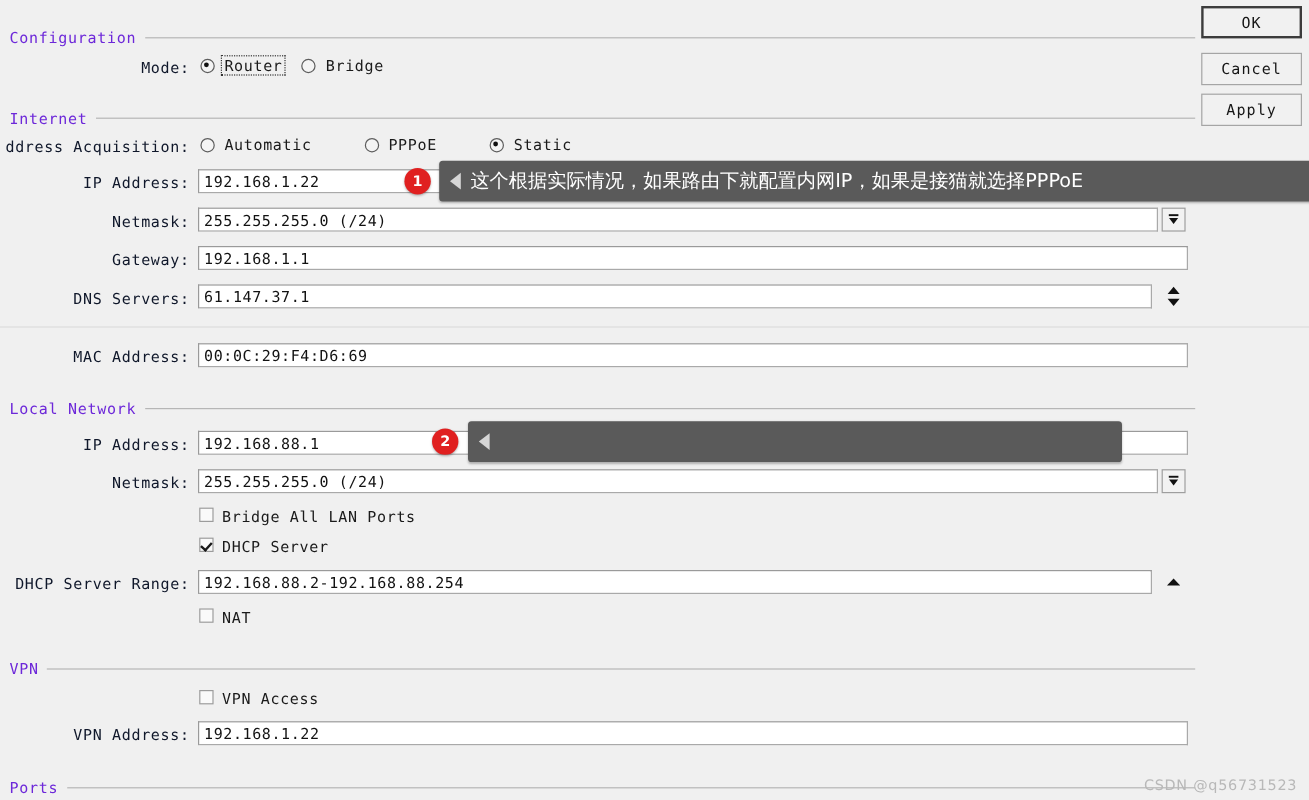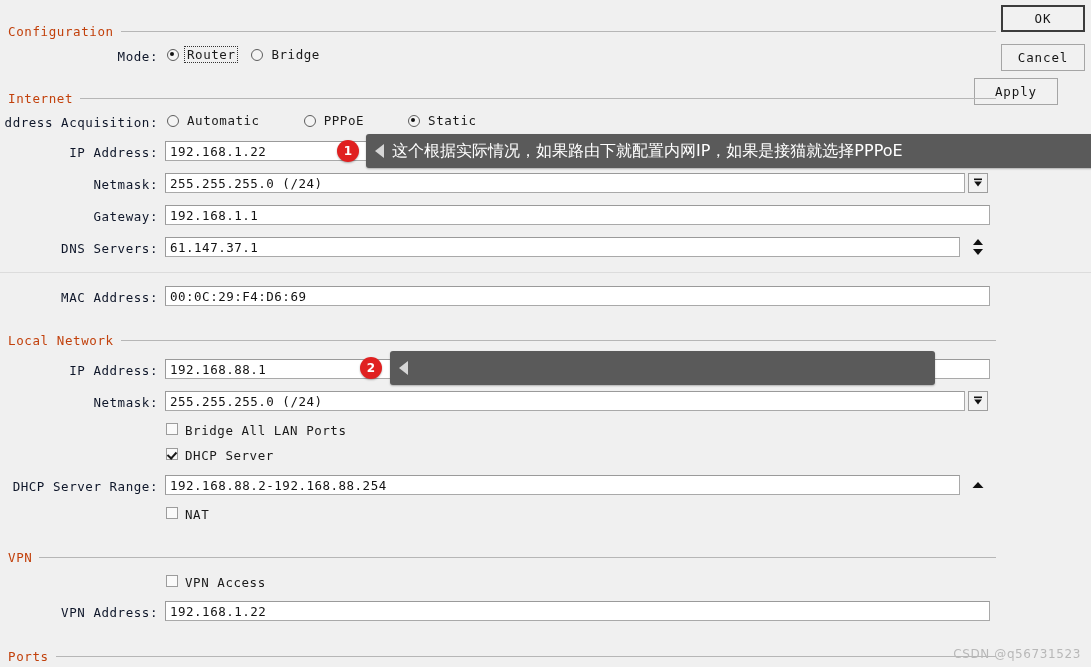--- a/index.html
+++ b/index.html
@@ -24,21 +24,21 @@
     display: flex;
     align-items: center;
     left: 8px;
     right: 95px;
     height: 14px;
     pointer-events: none;
   }
   .group-head .gh-label {
     font-size: 12.5px;
     letter-spacing: 0.6px;
-    color: #c2410c;
+    color: #6d28d9;
     white-space: nowrap;
     padding-right: 7px;
     background: transparent;
   }
   .group-head .gh-rule {
     flex: 1 1 auto;
     height: 1px;
     background: #b6b6b6;
   }
 
@@ -232,21 +232,21 @@
     color: #b8b8b8;
     letter-spacing: 0.6px;
     user-select: none;
   }
 </style>
 </head>
 <body>
 
 <div class="side-btn primary" style="left:1001px; top:5px;">OK</div>
 <div class="side-btn" style="left:1001px; top:44px;">Cancel</div>
-<div class="side-btn" style="left:974px; top:78px;">Apply</div>
+<div class="side-btn" style="left:1001px; top:78px;">Apply</div>
 
 <div class="group-head" style="top:24px;">
   <span class="gh-label">Configuration</span>
   <span class="gh-rule"></span>
 </div>
 
 <div class="f-label" style="left:8px; top:49px; width:150px;">Mode:</div>
 
 <div class="radio-row" style="left:167px; top:47px;">
   <div class="radio-item">

